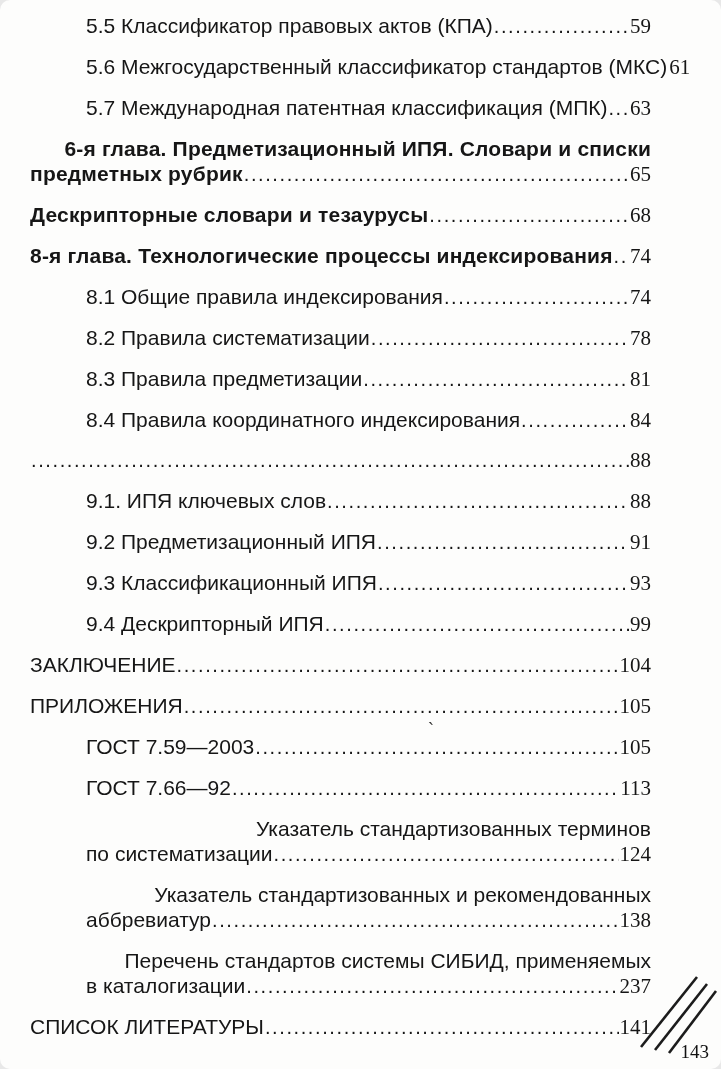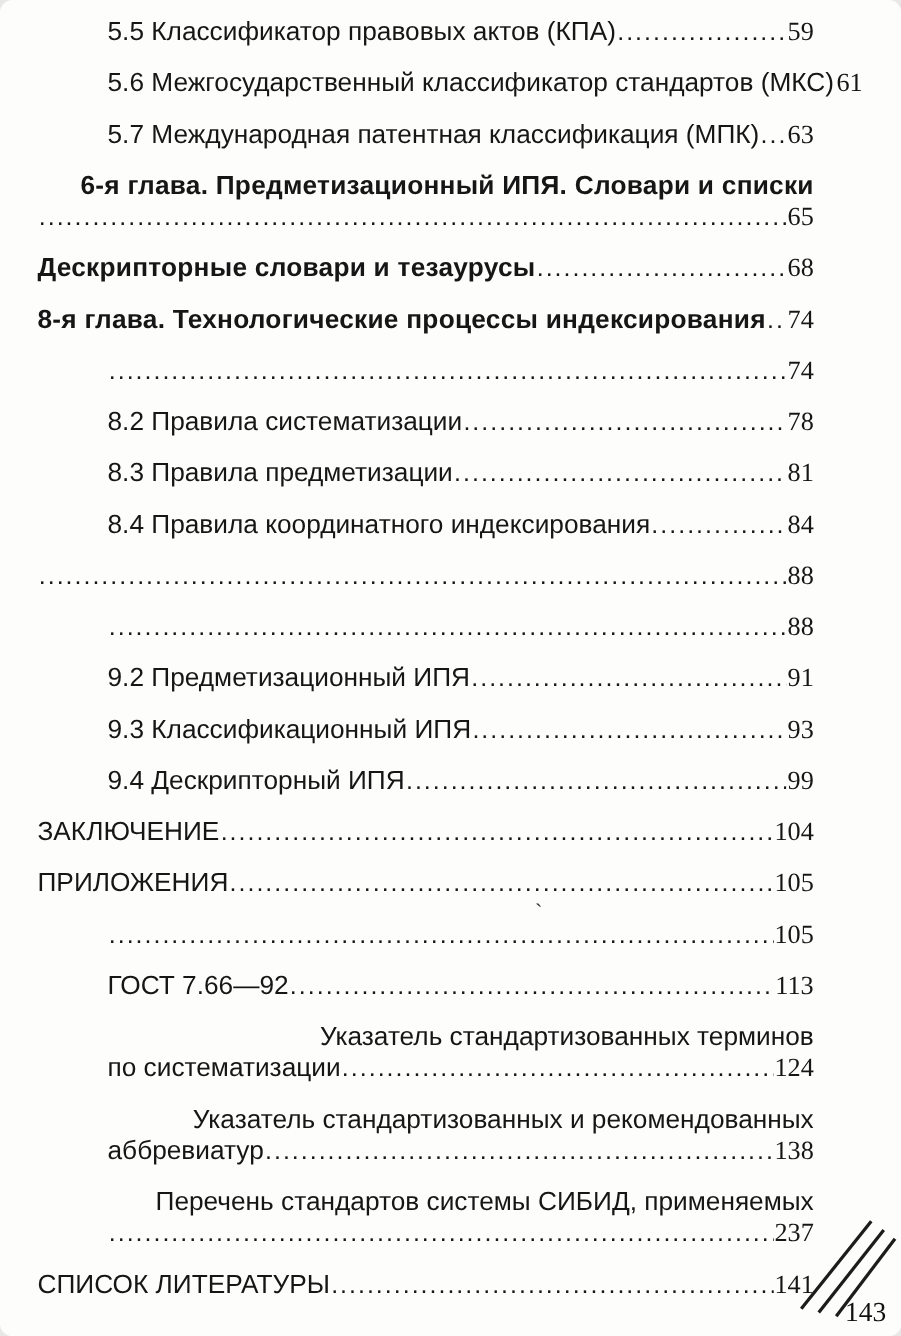--- a/index.html
+++ b/index.html
@@ -32,21 +32,21 @@
   .wrapline { white-space:nowrap;text-align:right; }
   .stray-mark {
     position:absolute; left:428px; top:720px;
     font-size:18px; color:#333;
   }
   .corner { position:absolute; right:2px; bottom:4px; width:100px; height:100px; }
   .corner svg { position:absolute; right:0; bottom:0; }
   .folio {
     position:absolute; right:10px; bottom:2px;
     font-family:"Liberation Serif", serif;
-    font-size:22px; color:#111;
+    font-size:19px; color:#111;
   }
 </style>
 </head>
 <body>
 
 <div class="page">
   <div class="toc">
 
     <div class="entry sub">
       <div class="row">
@@ -68,20 +68,21 @@
       <div class="row">
         <span class="lbl">5.7 Международная патентная классификация (МПК)</span>
         <span class="dots">................................................................................................................................................................</span>
         <span class="pg">63</span>
       </div>
     </div>
 
     <div class="entry chapter">
       <div class="wrapline lbl">6-я глава. Предметизационный ИПЯ. Словари и списки</div>
       <div class="row">
+        <span class="lbl">предметных рубрик</span>
         <span class="dots">................................................................................................................................................................</span>
         <span class="pg">65</span>
       </div>
     </div>
 
     <div class="entry chapter">
       <div class="row">
         <span class="lbl">Дескрипторные словари и тезаурусы</span>
         <span class="dots">................................................................................................................................................................</span>
         <span class="pg">68</span>
@@ -91,20 +92,21 @@
     <div class="entry chapter">
       <div class="row">
         <span class="lbl">8-я глава. Технологические процессы индексирования</span>
         <span class="dots">................................................................................................................................................................</span>
         <span class="pg">74</span>
       </div>
     </div>
 
     <div class="entry sub">
       <div class="row">
+        <span class="lbl">8.1 Общие правила индексирования</span>
         <span class="dots">................................................................................................................................................................</span>
         <span class="pg">74</span>
       </div>
     </div>
 
     <div class="entry sub">
       <div class="row">
         <span class="lbl">8.2 Правила систематизации</span>
         <span class="dots">................................................................................................................................................................</span>
         <span class="pg">78</span>
@@ -129,20 +131,21 @@
 
     <div class="entry chapter">
       <div class="row">
         <span class="dots">................................................................................................................................................................</span>
         <span class="pg">88</span>
       </div>
     </div>
 
     <div class="entry sub">
       <div class="row">
+        <span class="lbl">9.1. ИПЯ ключевых слов</span>
         <span class="dots">................................................................................................................................................................</span>
         <span class="pg">88</span>
       </div>
     </div>
 
     <div class="entry sub">
       <div class="row">
         <span class="lbl">9.2 Предметизационный ИПЯ</span>
         <span class="dots">................................................................................................................................................................</span>
         <span class="pg">91</span>
@@ -176,20 +179,21 @@
     <div class="entry top">
       <div class="row">
         <span class="lbl">ПРИЛОЖЕНИЯ</span>
         <span class="dots">................................................................................................................................................................</span>
         <span class="pg">105</span>
       </div>
     </div>
 
     <div class="entry sub">
       <div class="row">
+        <span class="lbl">ГОСТ 7.59—2003</span>
         <span class="dots">................................................................................................................................................................</span>
         <span class="pg">105</span>
       </div>
     </div>
 
     <div class="entry sub">
       <div class="row">
         <span class="lbl">ГОСТ 7.66—92</span>
         <span class="dots">................................................................................................................................................................</span>
         <span class="pg">113</span>
@@ -210,20 +214,21 @@
       <div class="row">
         <span class="lbl">аббревиатур</span>
         <span class="dots">................................................................................................................................................................</span>
         <span class="pg">138</span>
       </div>
     </div>
 
     <div class="entry sub">
       <div class="wrapline lbl">Перечень стандартов системы СИБИД, применяемых</div>
       <div class="row">
+        <span class="lbl">в каталогизации</span>
         <span class="dots">................................................................................................................................................................</span>
         <span class="pg">237</span>
       </div>
     </div>
 
     <div class="entry top">
       <div class="row">
         <span class="lbl">СПИСОК ЛИТЕРАТУРЫ</span>
         <span class="dots">................................................................................................................................................................</span>
         <span class="pg">141</span>

